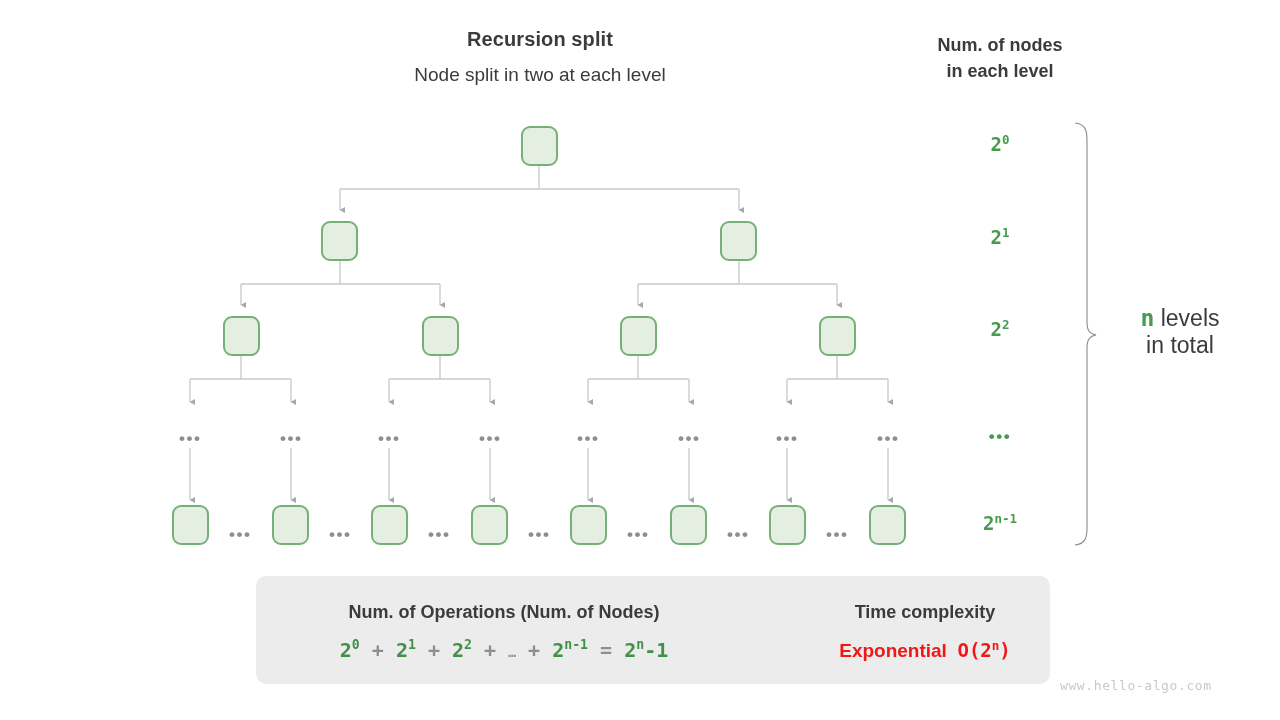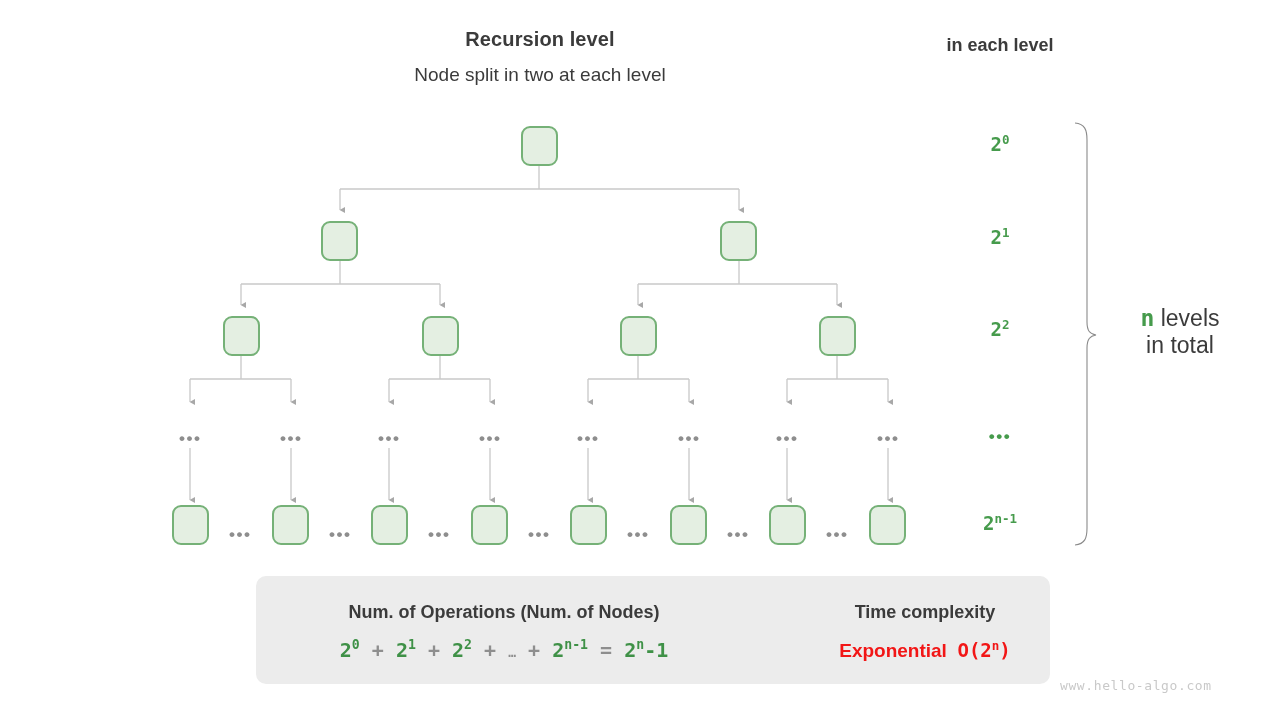--- a/index.html
+++ b/index.html
@@ -186,23 +186,24 @@
     width: 1280px;
     height: 720px;
     pointer-events: none;
   }
 </style>
 </head>
 <body>
 
 <div id="stage">
 
-  <div class="title-main">Recursion level</div>
+  <div class="title-main">Recursion split</div>
   <div class="title-sub">Node split in two at each level</div>
   <div class="right-head">
+    <div>Num. of nodes</div>
     <div>in each level</div>
   </div>
 
   <svg class="overlay" viewBox="0 0 1280 720">
     <defs>
       <marker id="arr" markerWidth="7" markerHeight="7" refX="3" refY="5.2" orient="auto" markerUnits="userSpaceOnUse">
         <path d="M0,0 L6,0 L3,5.6 Z" fill="#a8a8a8"></path>
       </marker>
     </defs>
     <g stroke="#c8c8c8" stroke-width="1.3" fill="none">

